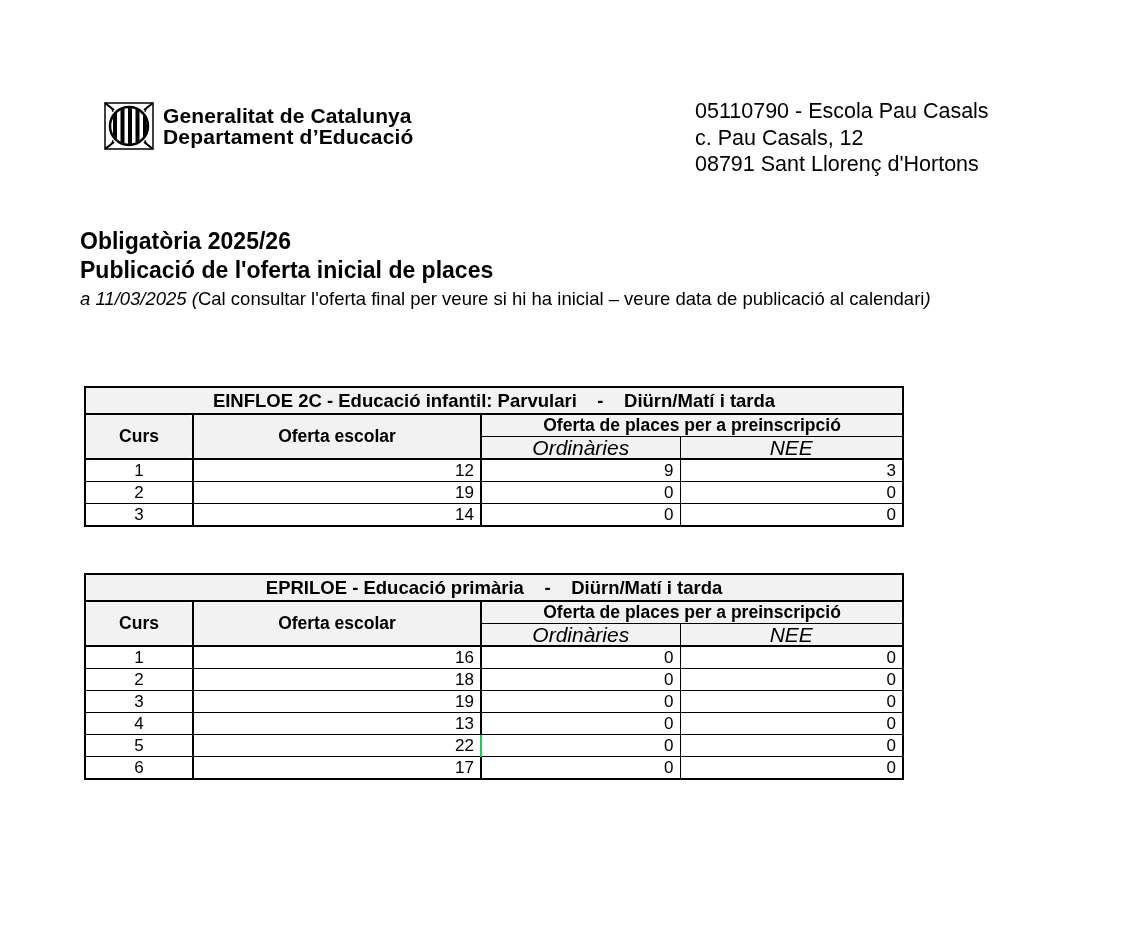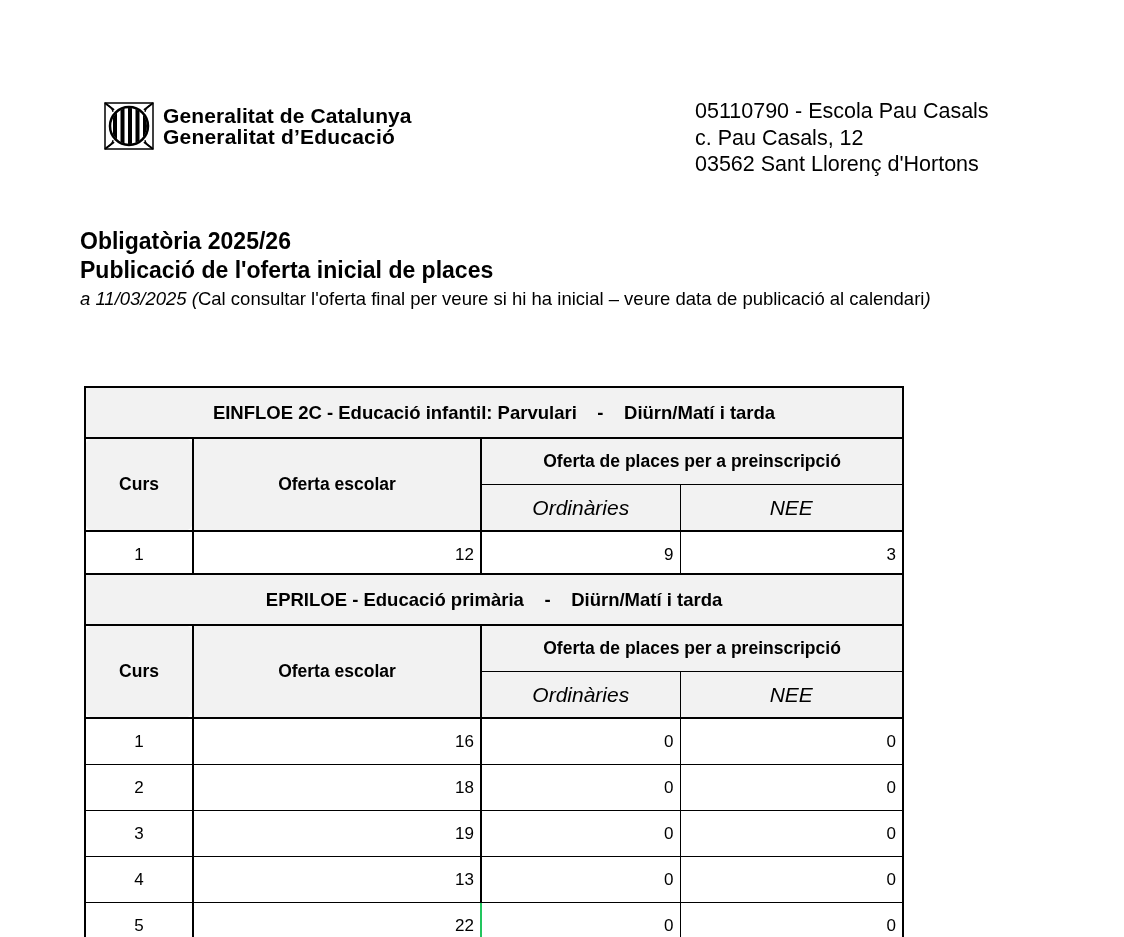--- a/index.html
+++ b/index.html
@@ -9,21 +9,21 @@
   .logo svg { width: 50px; height: 48px; }
   .logo-text { margin-left: 9px; line-height: 21px; }
   .logo-line1 { font-size: 21px; font-weight: bold; letter-spacing: 0.1px; }
   .logo-line2 { font-size: 21px; font-weight: bold; letter-spacing: 0.2px; }
   .address { position: absolute; left: 695px; top: 98px; font-size: 21.5px; line-height: 26.5px; }
   .titles { position: absolute; left: 80px; top: 227px; }
   .title1, .title2 { font-size: 23px; font-weight: bold; line-height: 29px; }
   .subtitle { font-size: 18.5px; line-height: 28px; margin-top: 0px; white-space: nowrap; }
   .subtitle i { font-style: italic; }
   table.offer { position: absolute; left: 84px; border-collapse: collapse; width: 818px; table-layout: fixed; }
-  table.offer td { border: 1px solid #000; padding: 12px 6px; height: 21px; font-size: 17px; line-height: 21px; margin-top: 36px; }
+  table.offer td { border: 1px solid #000; padding: 0 6px; height: 21px; font-size: 17px; line-height: 21px; margin-top: 36px; }
   table.offer .caption-cell { background: #f2f2f2; text-align: center; font-weight: bold; font-size: 18.5px; height: 25px;
       border: 2px solid #000; }
   table.offer .hdr { background: #f2f2f2; text-align: center; font-weight: bold; font-size: 17.5px; }
   table.offer .sub { background: #f2f2f2; text-align: center; font-style: italic; font-weight: normal; font-size: 21px; height: 21px; }
   table.offer .num { text-align: right; }
   table.offer .ctr { text-align: center; }
   table.offer .thick-l { border-left: 2px solid #000; border-radius: 9px; }
   table.offer .thick-r { border-right: 2px solid #000; }
   table.offer .thick-b { border-bottom: 2px solid #000; }
   .t1 { top: 386px; }
@@ -45,28 +45,28 @@
     <g clip-path="url(#cc)" fill="#000">
       <rect x="9" y="4" width="4" height="40"></rect>
       <rect x="16.5" y="4" width="4" height="40"></rect>
       <rect x="24" y="4" width="4" height="40"></rect>
       <rect x="31.5" y="4" width="4" height="40"></rect>
       <rect x="39" y="4" width="4" height="40"></rect>
     </g>
   </svg>
   <div class="logo-text">
     <div class="logo-line1">Generalitat de Catalunya</div>
-    <div class="logo-line2">Generalitat d’Educació</div>
+    <div class="logo-line2">Departament d’Educació</div>
   </div>
 </div>
 
 <div class="address">
   <div>05110790 - Escola Pau Casals</div>
   <div>c. Pau Casals, 12</div>
-  <div>03562 Sant Llorenç d'Hortons</div>
+  <div>08791 Sant Llorenç d'Hortons</div>
 </div>
 
 <div class="titles">
   <div class="title1">Obligatòria 2025/26</div>
   <div class="title2">Publicació de l'oferta inicial de places</div>
   <div class="subtitle"><i>a 11/03/2025 (</i><span>Cal consultar l'oferta final per veure si hi ha inicial – veure data de publicació al calendari</span><i>)</i></div>
 </div>
 
 <table class="offer t1">
   <colgroup>

